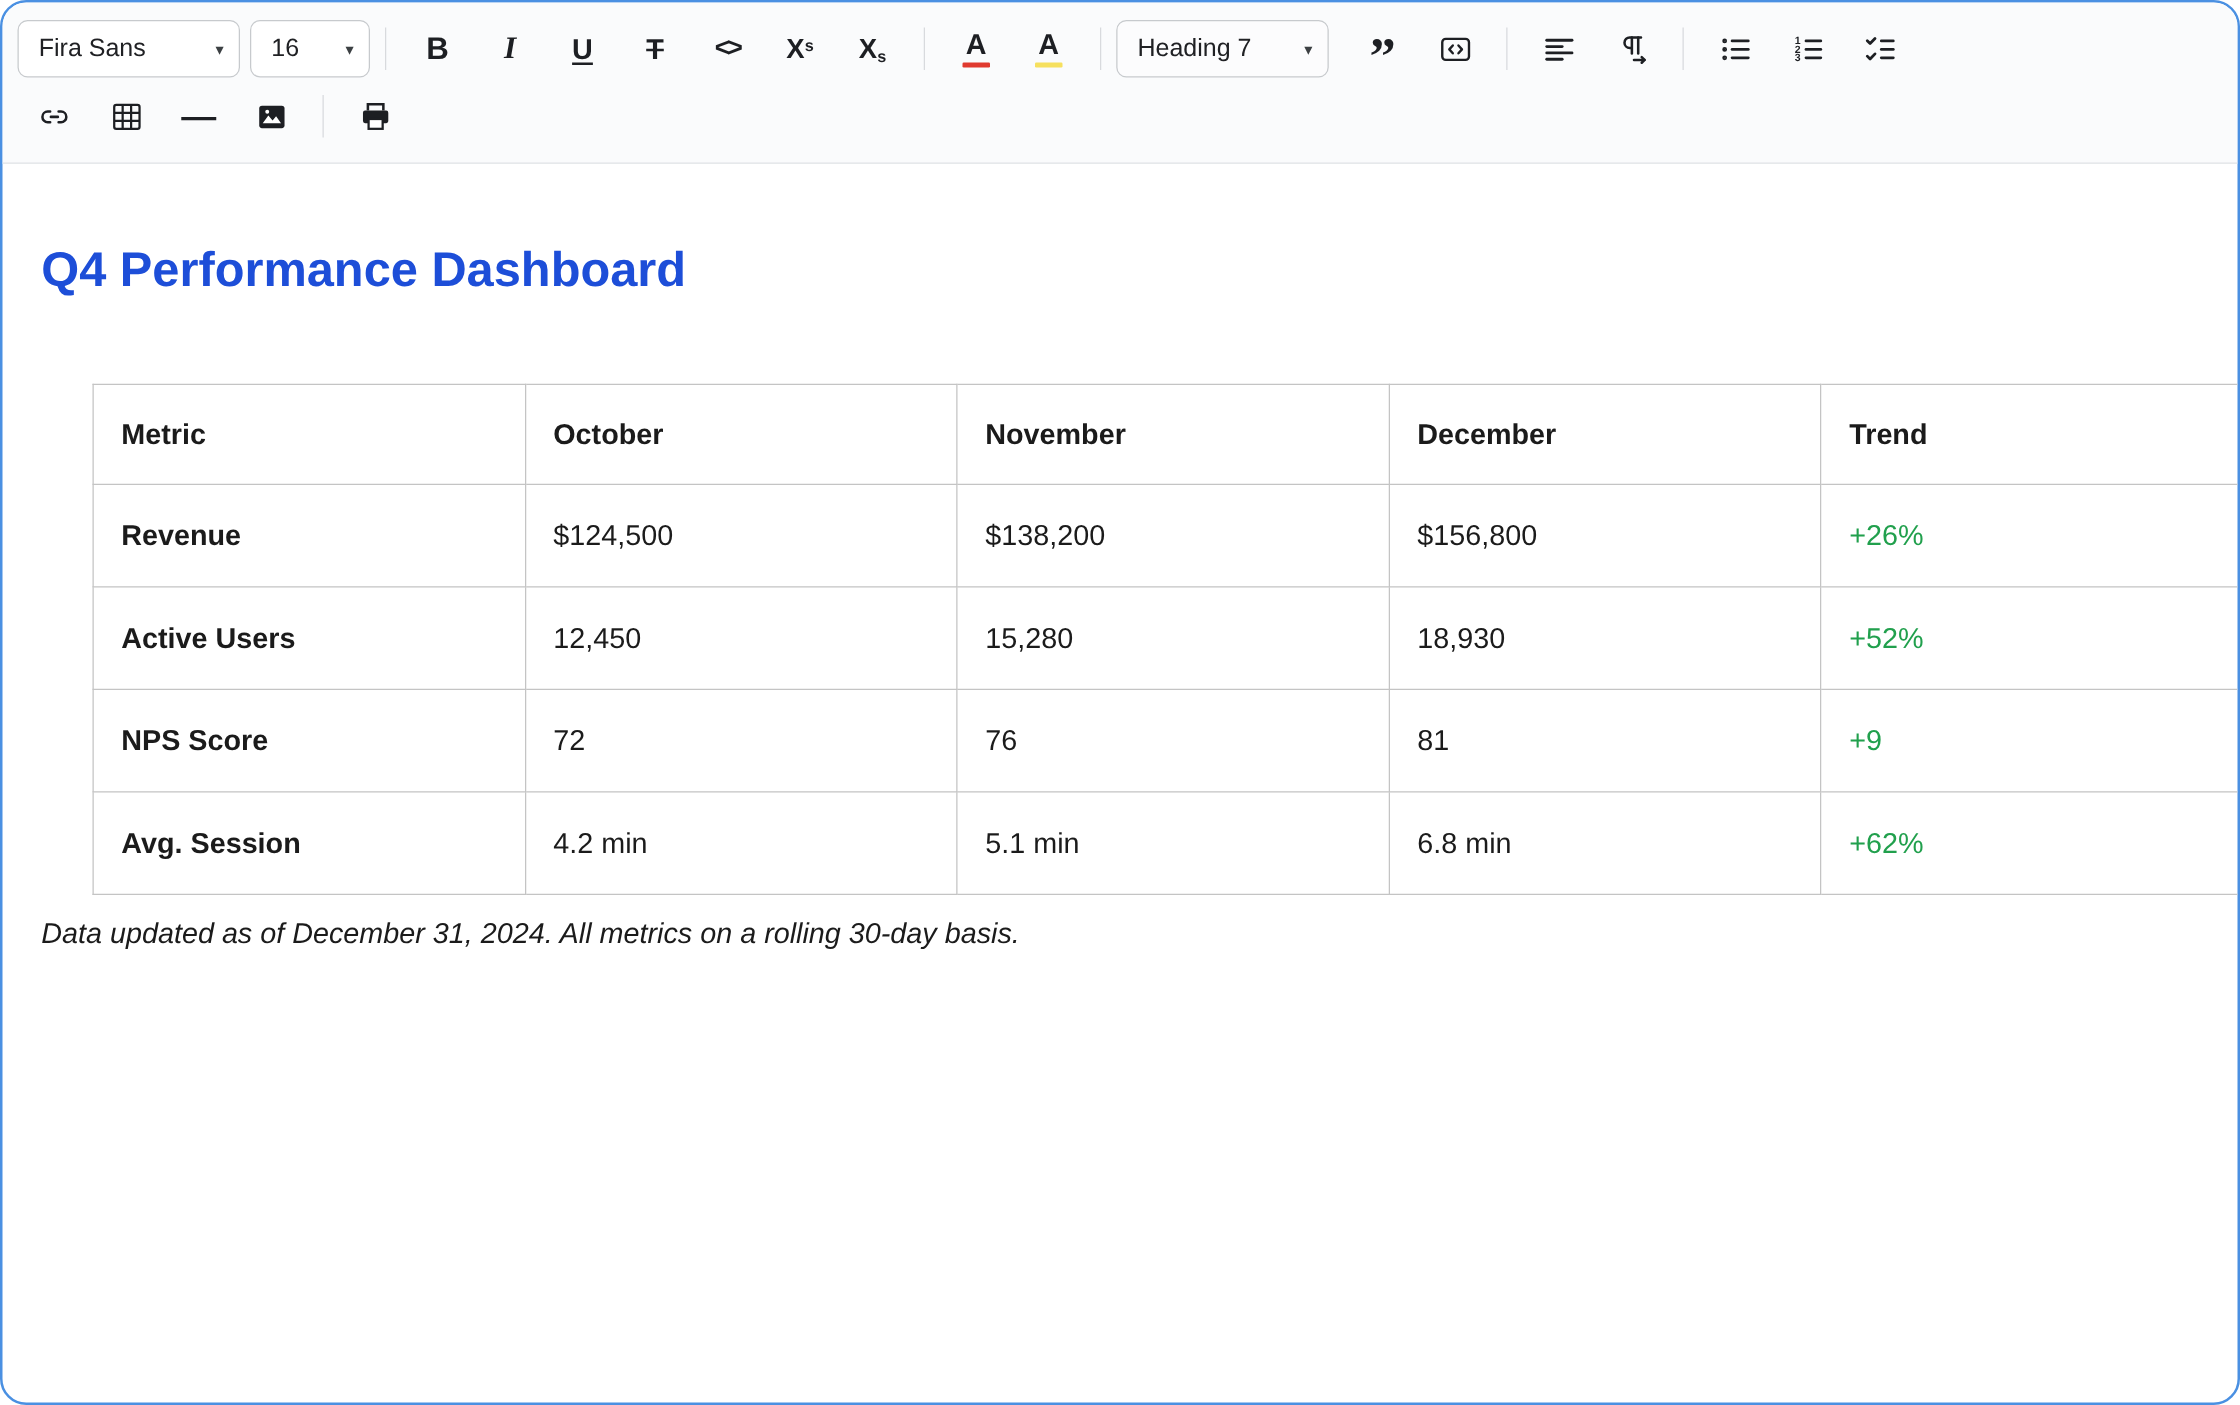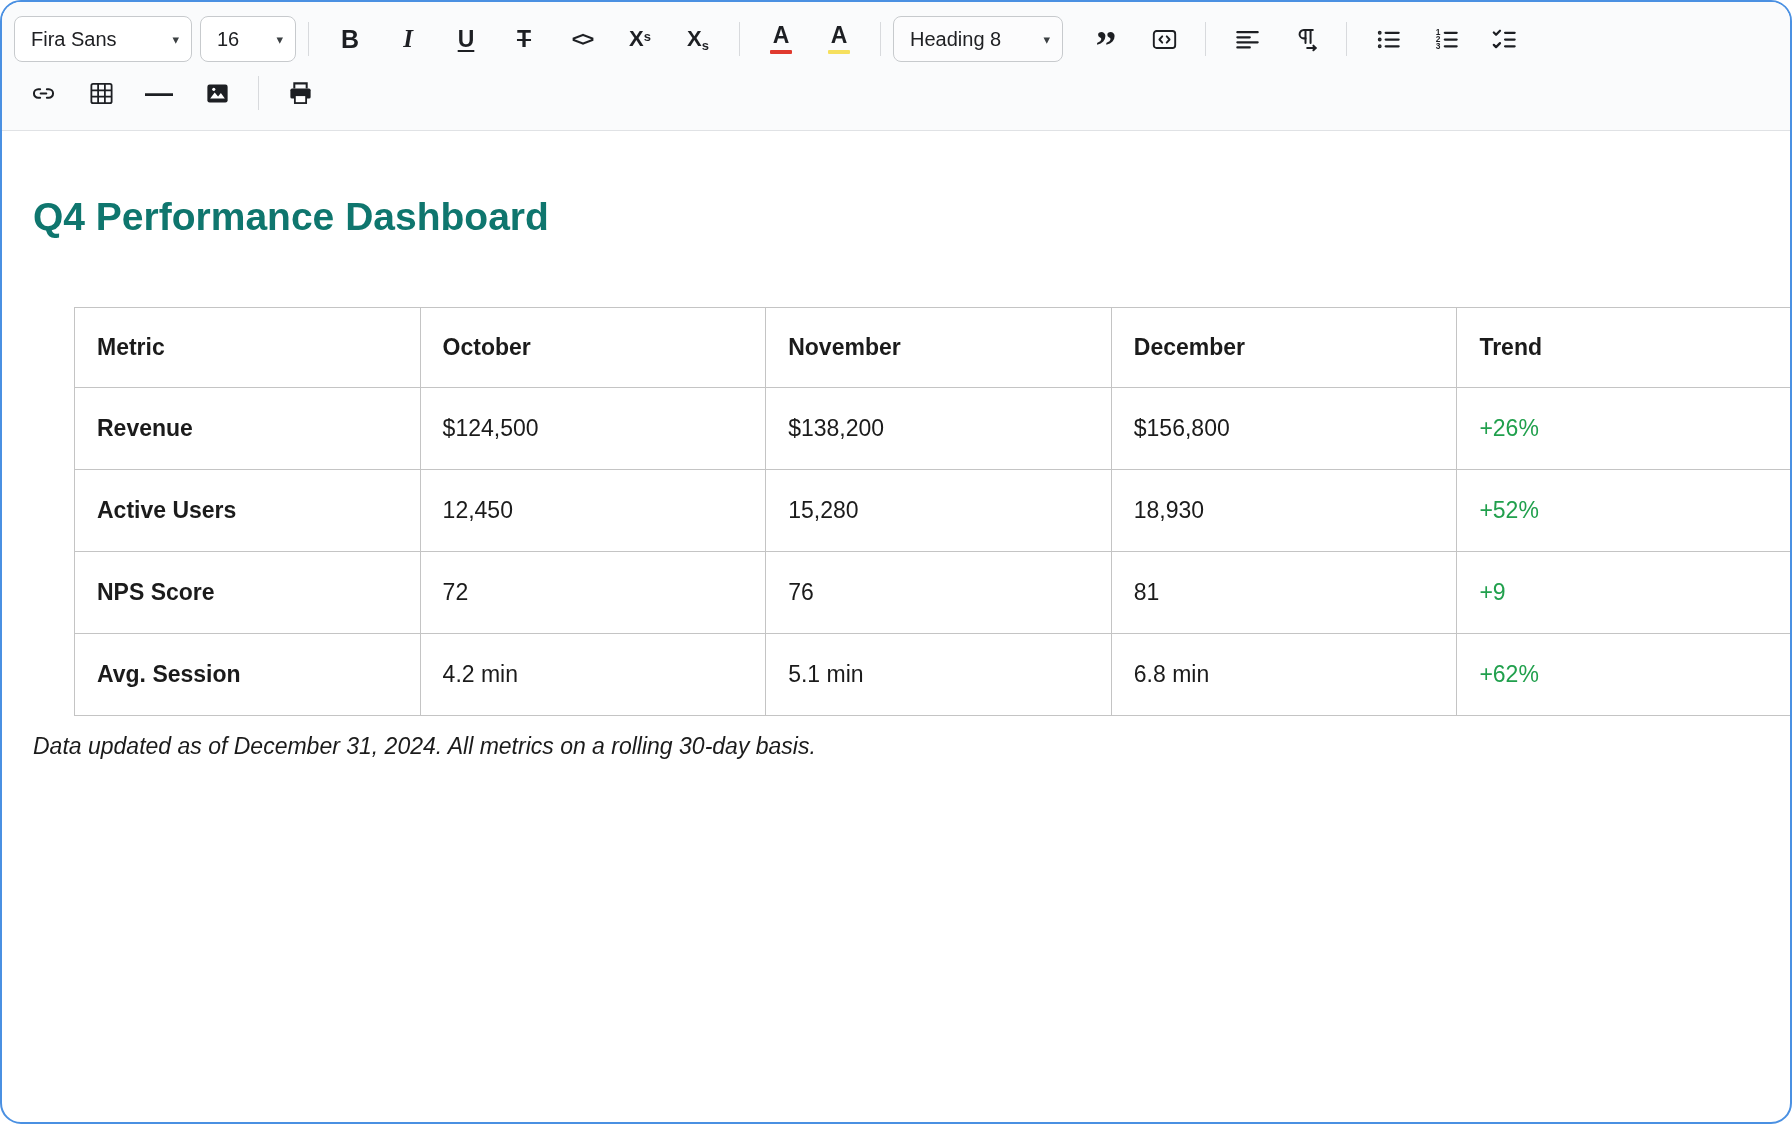--- a/index.html
+++ b/index.html
@@ -70,21 +70,21 @@
   .yellow-bar::after { background: var(--highlight-yellow, #f6e05e); }
   .quote-glyph {
     font-family: "Liberation Serif", serif;
     font-size: 42px; font-weight: 700; line-height: 1;
     display: block; transform: translateY(7px);
   }
   .hr-glyph { font-size: 28px; font-weight: 700; }
   .tbtn svg { display: block; }
   
   .content { padding: 64px 31px 0 31px; color: #1b1b1b; }
-  .doc-title { font-size: 39px; font-weight: 700; color: #0f766e; }
+  .doc-title { font-size: 39px; font-weight: 700; color: #1d4ed8; }
   .doc-intro { font-size: 23px; margin-top: 52px; }
   .metrics {
     border-collapse: collapse;
     width: 1729px;
     margin: 68px 0 0 41px;
     table-layout: fixed;
   }
   .metrics th, .metrics td {
     border: 1px solid var(--table-border, #c4c4c4);
     font-size: 23px;
@@ -145,21 +145,21 @@
       <button class="tbtn">
         <span class="color-letter red-bar"><span>A</span></span>
       </button>
       <button class="tbtn">
         <span class="color-letter yellow-bar"><span>A</span></span>
       </button>
 
       <div class="sep"></div>
 
       <div class="select select-heading">
-        <span class="select-value">Heading 8</span>
+        <span class="select-value">Heading 7</span>
         <span class="caret">▾</span>
       </div>
 
       <button class="tbtn">
         <span class="quote-glyph">”</span>
       </button>
       <button class="tbtn">
         <svg width="27" height="27" viewBox="0 0 24 24" fill="none" stroke="currentColor" stroke-width="1.7" stroke-linecap="round" stroke-linejoin="round">
           <rect x="2.5" y="4.5" width="19" height="15" rx="2.5"></rect>
           <path d="M10 9.2 7.5 12l2.5 2.8"></path>

